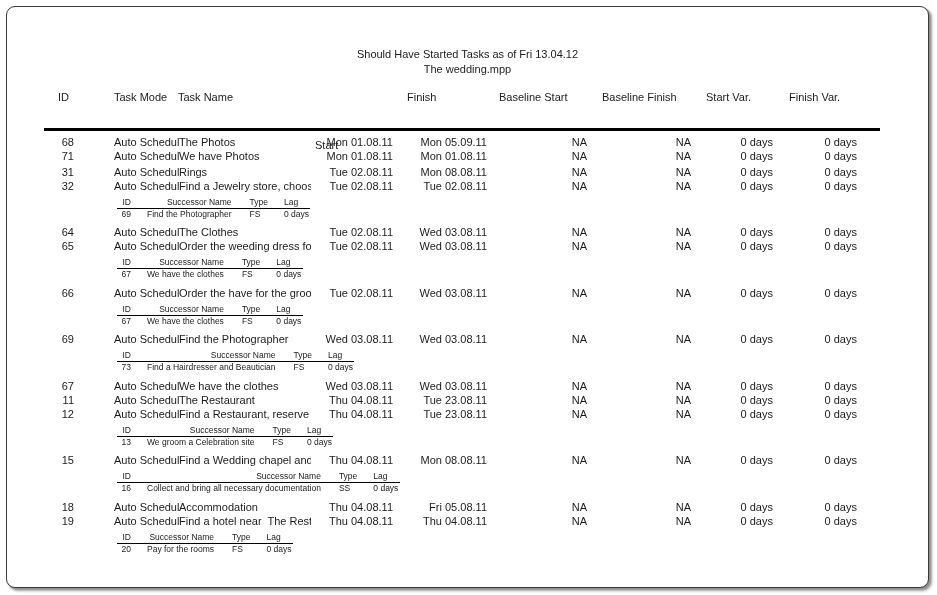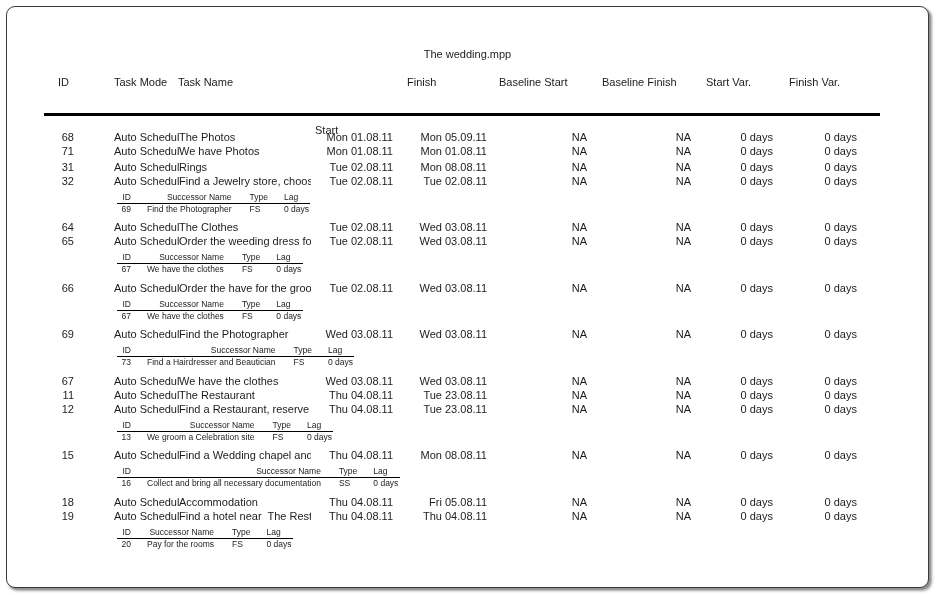--- a/index.html
+++ b/index.html
@@ -22,38 +22,39 @@
   .hrow .cell{text-align:left;}
   .hrow .c-id{text-align:right;padding-right:5px;}
   .hrow .c-task_mode{padding-left:40px;}
   .hrow .c-start{padding-left:4px;margin-top:48px;}
   .hrow .c-finish{padding-left:14px;}
   .hrow .c-baseline_start{padding-left:12px;}
   .hrow .c-baseline_finish{padding-left:15px;}
   .hrow .c-start_var{padding-left:15px;}
   .hrow .c-finish_var{padding-left:16px;}
   .rule{margin-top:24px;margin-left:37px;width:836px;height:2.5px;background:#000000;}
-  .rows{margin-top:14px;}
+  .rows{margin-top:4px;}
   .mrow.gap{margin-top:2px;}
   .subwrap{margin:4px 0 5px 110px;}
   table.sub{border-collapse:collapse;font-size:8.5px;color:#1c1c1c;}
   table.sub th{font-weight:normal;text-align:right;line-height:11px;
                border-bottom:1.5px solid #000;padding:0;white-space:nowrap;}
   table.sub td{padding:0;line-height:11.5px;white-space:nowrap;}
   table.sub .s-id{min-width:14px;text-align:right;}
   table.sub .s-name{padding-left:16px;}
   table.sub .s-type{padding-left:18px;}
   table.sub .s-lag{padding-left:16px;}
   table.sub th.s-lag{padding-right:12px;}
 </style>
 </head>
 <body>
 
 <div class="page">
   <div class="title">
+    <div>Should Have Started Tasks as of Fri 13.04.12</div>
     <div>The wedding.mpp</div>
   </div>
 
   <div class="hrow">
     <div class="cell c-id">ID</div>
     <div class="cell c-task_mode">Task Mode</div>
     <div class="cell c-task_name">Task Name</div>
     <div class="cell c-start">Start</div>
     <div class="cell c-finish">Finish</div>
     <div class="cell c-baseline_start">Baseline Start</div>

